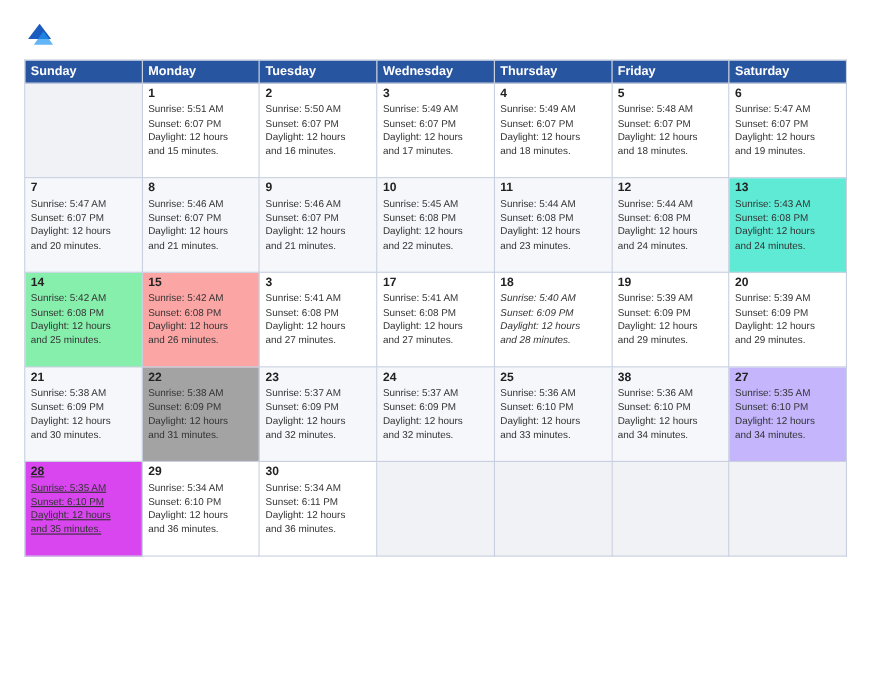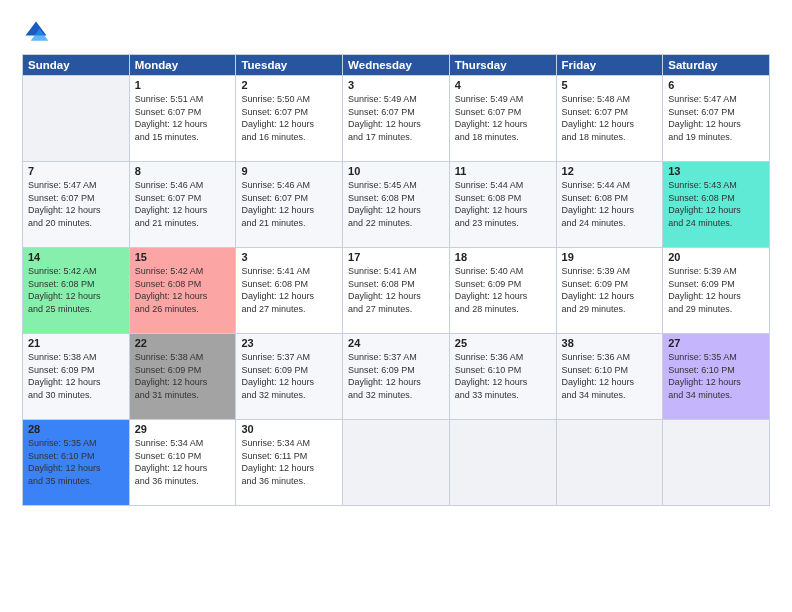--- a/index.html
+++ b/index.html
@@ -256,21 +256,21 @@
           </td>
           <td style="background: rgb(255, 255, 255);">
             <span class="day-num">17</span>
             <div class="day-info" style="white-space: pre-line;">Sunrise: 5:41 AM
 Sunset: 6:08 PM
 Daylight: 12 hours
 and 27 minutes.</div>
           </td>
           <td style="background: rgb(255, 255, 255);">
             <span class="day-num">18</span>
-            <div class="day-info" style="white-space: pre-line;">Sunrise: 5:40 AM
+            <div class="day-info" style="white-space: pre-line; font-style: italic;">Sunrise: 5:40 AM
 Sunset: 6:09 PM
 Daylight: 12 hours
 and 28 minutes.</div>
           </td>
           <td style="background: rgb(255, 255, 255);">
             <span class="day-num">19</span>
             <div class="day-info" style="white-space: pre-line;">Sunrise: 5:39 AM
 Sunset: 6:09 PM
 Daylight: 12 hours
 and 29 minutes.</div>
@@ -328,21 +328,21 @@
           </td>
           <td style="background: #c4b5fd;">
             <span class="day-num">27</span>
             <div class="day-info" style="white-space: pre-line;">Sunrise: 5:35 AM
 Sunset: 6:10 PM
 Daylight: 12 hours
 and 34 minutes.</div>
           </td>
         </tr>
         <tr>
-          <td style="background: #3b82f6;">
+          <td style="background: #d946ef; text-decoration: underline;">
             <span class="day-num">28</span>
             <div class="day-info" style="white-space: pre-line;">Sunrise: 5:35 AM
 Sunset: 6:10 PM
 Daylight: 12 hours
 and 35 minutes.</div>
           </td>
           <td style="background: rgb(255, 255, 255);">
             <span class="day-num">29</span>
             <div class="day-info" style="white-space: pre-line;">Sunrise: 5:34 AM
 Sunset: 6:10 PM

